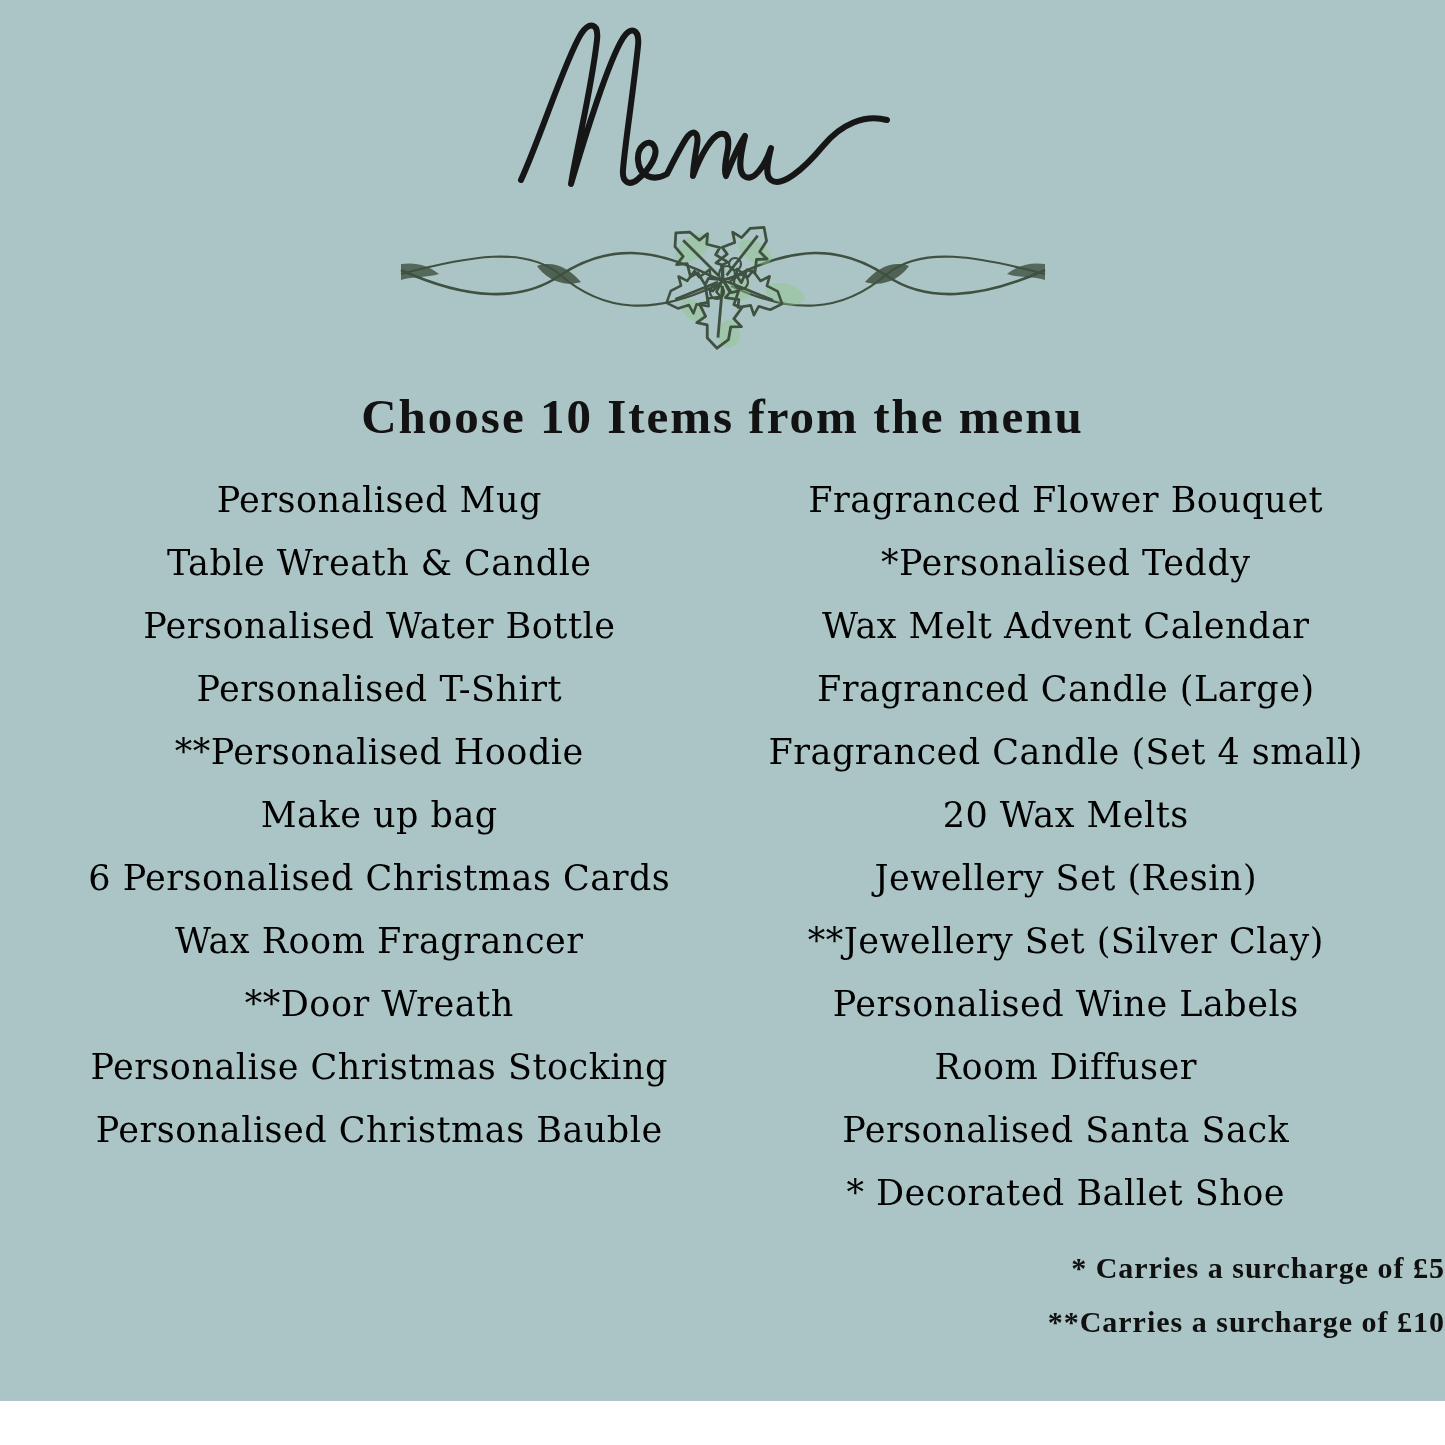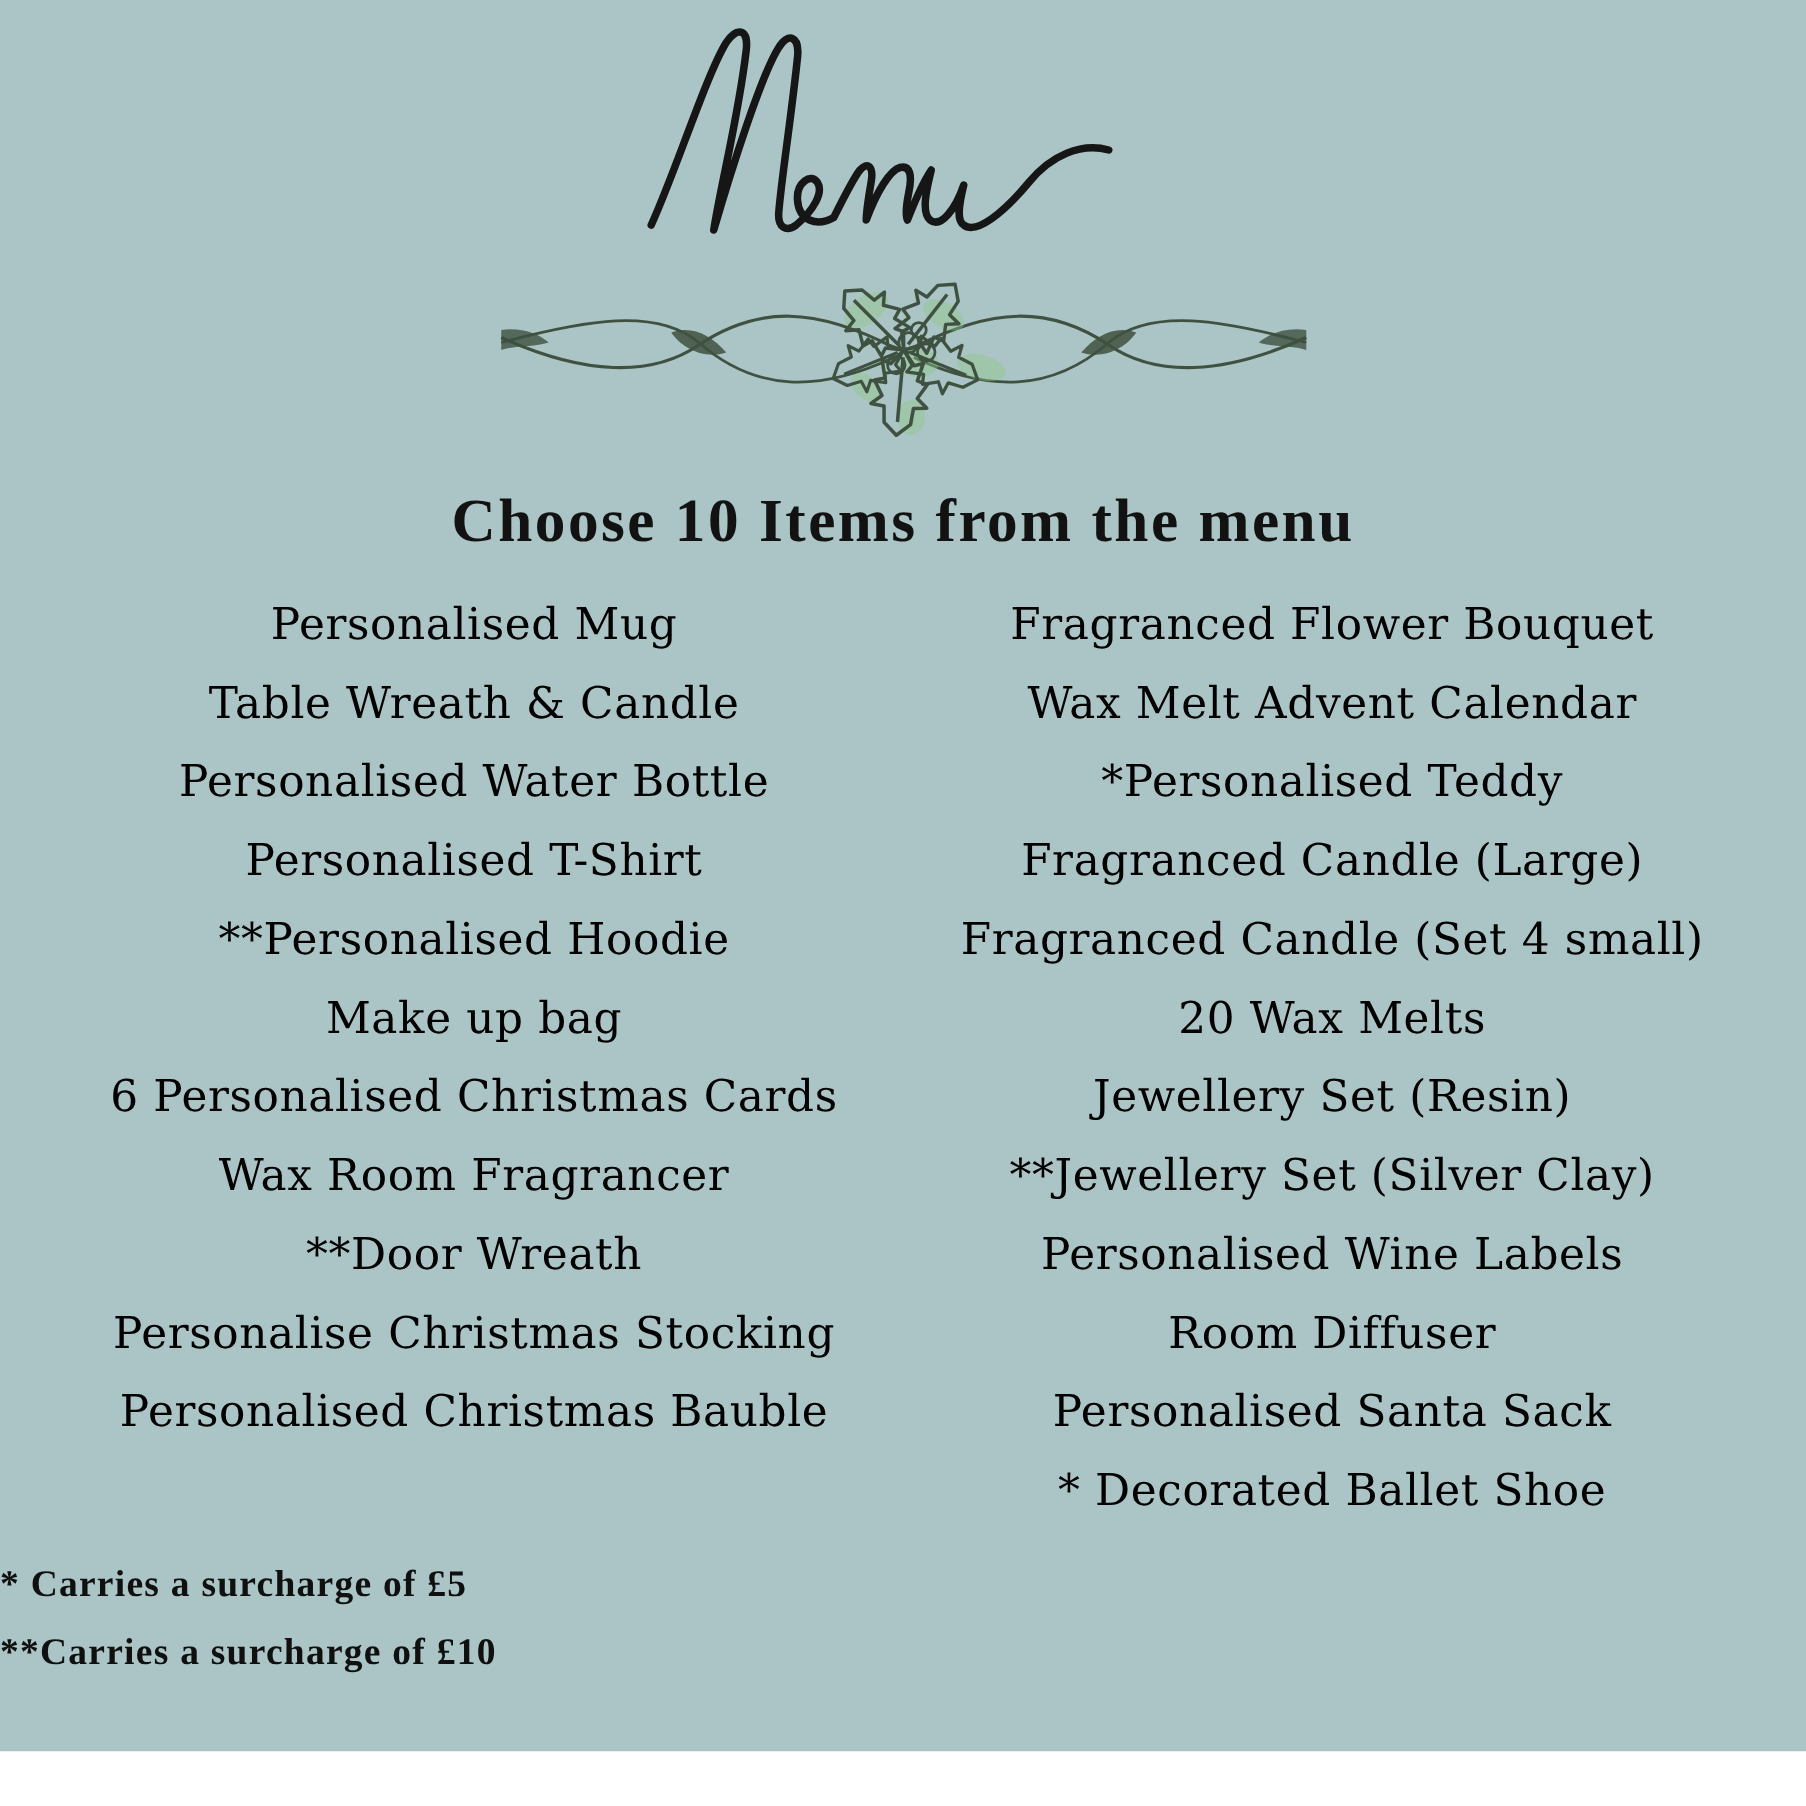--- a/index.html
+++ b/index.html
@@ -48,21 +48,21 @@
   .col { flex: 1 1 50%; }
   .menu-item {
     text-align: center;
     font-size: 35px;
     line-height: 63px;
     letter-spacing: 0.5px;
     color: #000000;
   }
   .footnotes {
     margin-top: 16px;
-    text-align: left;
+    text-align: right;
     font-family: "Liberation Serif", "DejaVu Serif", serif;
     font-weight: bold;
     font-size: 30px;
     line-height: 54px;
     color: #101010;
     letter-spacing: 1px;
   }
 </style>
 </head>
 <body>
@@ -148,22 +148,22 @@
       <div class="menu-item">**Personalised Hoodie</div>
       <div class="menu-item">Make up bag</div>
       <div class="menu-item">6 Personalised Christmas Cards</div>
       <div class="menu-item">Wax Room Fragrancer</div>
       <div class="menu-item">**Door Wreath</div>
       <div class="menu-item">Personalise Christmas Stocking</div>
       <div class="menu-item">Personalised Christmas Bauble</div>
     </div>
     <div class="col">
       <div class="menu-item">Fragranced Flower Bouquet</div>
+      <div class="menu-item">*Personalised Teddy</div>
       <div class="menu-item">Wax Melt Advent Calendar</div>
-      <div class="menu-item">*Personalised Teddy</div>
       <div class="menu-item">Fragranced Candle (Large)</div>
       <div class="menu-item">Fragranced Candle (Set 4 small)</div>
       <div class="menu-item">20 Wax Melts</div>
       <div class="menu-item">Jewellery Set (Resin)</div>
       <div class="menu-item">**Jewellery Set (Silver Clay)</div>
       <div class="menu-item">Personalised Wine Labels</div>
       <div class="menu-item">Room Diffuser</div>
       <div class="menu-item">Personalised Santa Sack</div>
       <div class="menu-item">* Decorated Ballet Shoe</div>
     </div>

